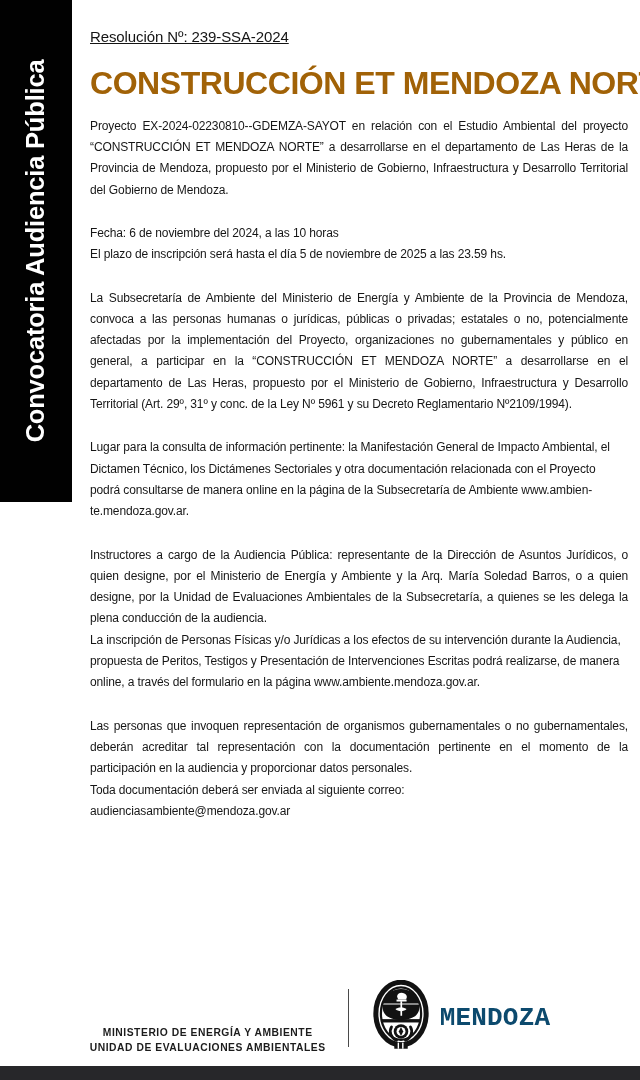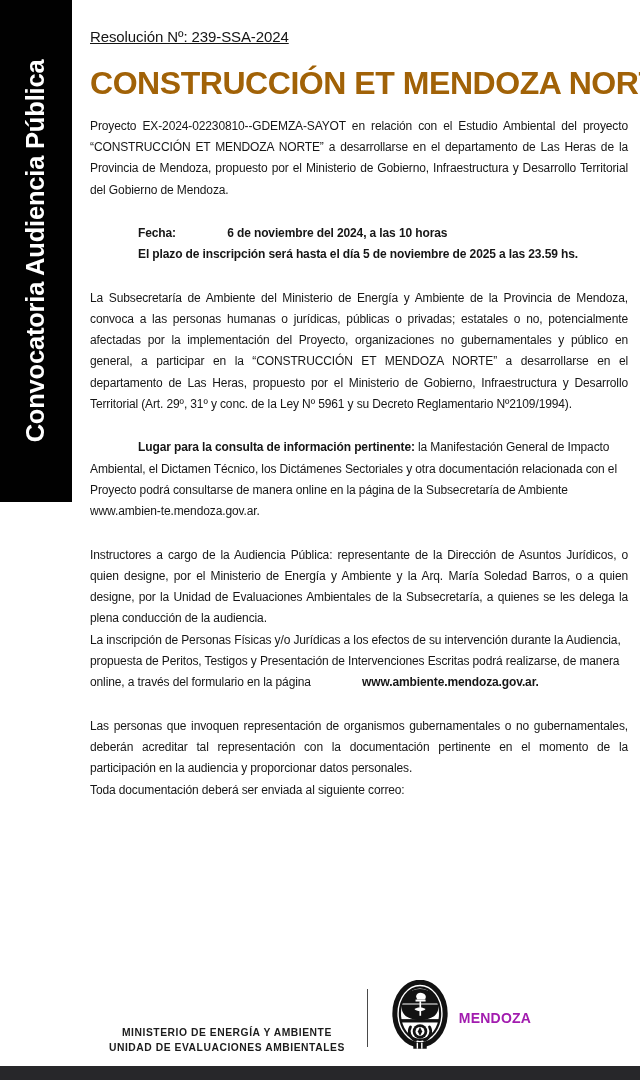--- a/index.html
+++ b/index.html
@@ -80,21 +80,21 @@
     letter-spacing: -0.12px;
     color: #161616;
     hyphens: manual;
   }
   p.flow { text-align: justify; }
   p.ragged { text-align: left; }
   .gap-lg { height: 22px; }
 
   .p-intro { padding-top: 14px; }
 
-  b, .b { font-weight: bold; margin-left: 48px; }
+  b, .b { font-weight: normal; }
 
   
   p.body { text-align-last: left; }
 
   
   .footer {
     position: absolute;
     left: 0;
     right: 0;
     bottom: 14px;
@@ -126,24 +126,25 @@
     background: #4a4a4a;
   }
   .brand {
     display: flex;
     align-items: center;
     padding-left: 24px;
     gap: 11px;
   }
   .crest { width: 56px; height: 76px; display: block; }
   .brand-name {
-    font-size: 14px;
+    font-size: 26px;
     font-weight: bold;
     letter-spacing: 0.2px;
-    color: #a21caf;
+    color: #0c4a6e;
+    font-family: Liberation Mono, monospace;
   }
 
   .bottom-bar {
     position: absolute;
     left: 0;
     bottom: 0;
     width: 640px;
     height: 14px;
     background: #27272a;
   }
@@ -184,20 +185,21 @@
   <p class="body flow">Instructores a cargo de la Audiencia Pública: representante de la Dirección de Asuntos Jurídicos, o quien designe, por el Ministerio de Energía y Ambiente y la Arq. María Soledad Barros, o a quien designe, por la Unidad de Evaluaciones Ambientales de la Subsecretaría, a quienes se les delega la plena conducción de la audiencia.</p>
 
   <p class="body ragged"><span>La inscripción de Personas Físicas y/o Jurídicas a los efectos de su intervención durante la Audiencia, propuesta de Peritos, Testigos y Presentación de Intervenciones Escritas podrá realizarse, de manera online, a través del formulario en la página </span><b>www.ambiente.mendoza.gov.ar.</b></p>
 
   <div class="gap-lg"></div>
 
   <p class="body flow">Las personas que invoquen representación de organismos gubernamentales o no gubernamentales, deberán acreditar tal representación con la documentación pertinente en el momento de la participación en la audiencia y proporcionar datos personales.</p>
 
   <p class="body ragged">Toda documentación deberá ser enviada al siguiente correo:</p>
 
+  <p class="body ragged"><b>audienciasambiente@mendoza.gov.ar</b></p>
 
 </div>
 
 <div class="footer">
   <div class="footer-inner">
 
     <div class="ministry">
       <div>MINISTERIO DE ENERGÍA Y AMBIENTE</div>
       <div>UNIDAD DE EVALUACIONES AMBIENTALES</div>
     </div>

